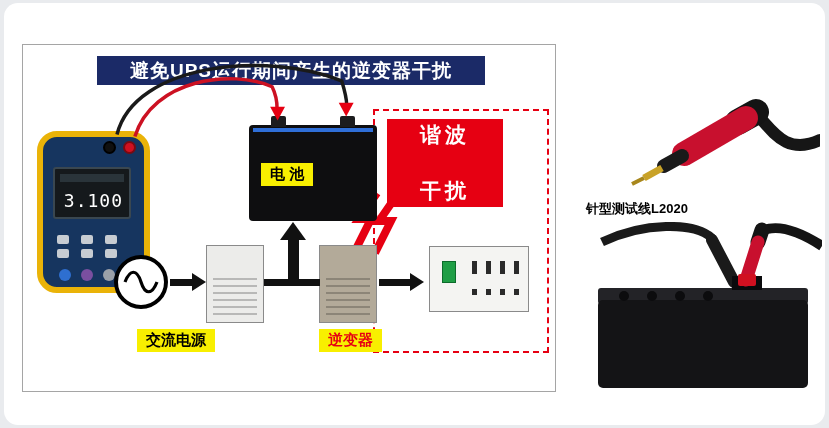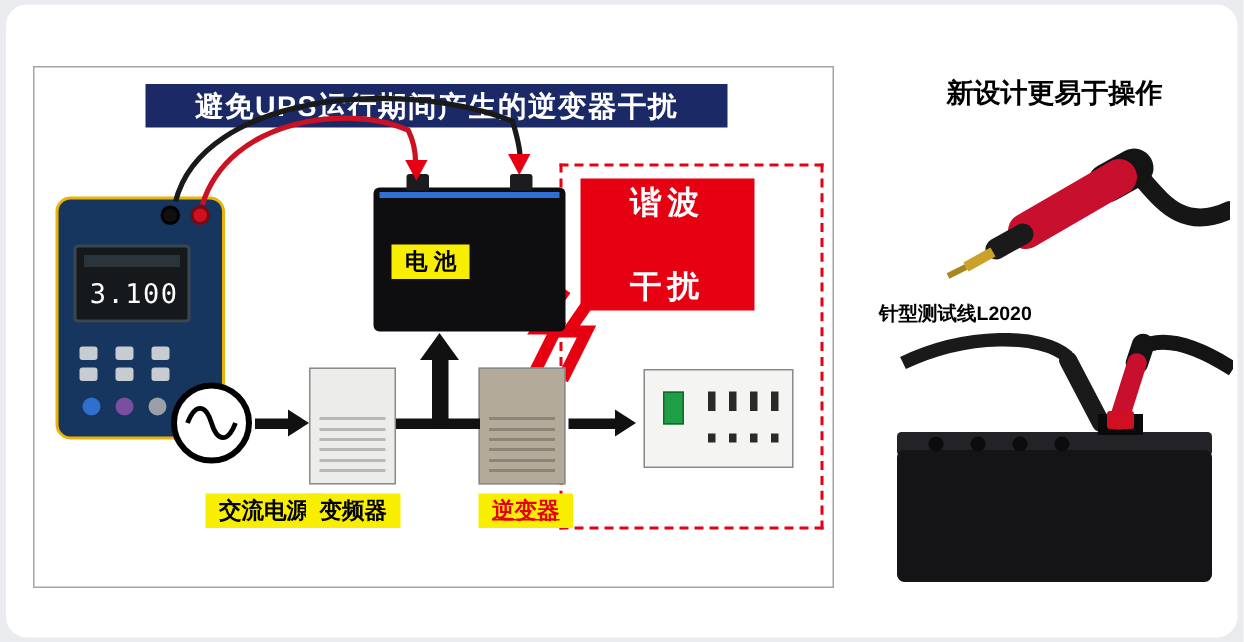--- a/index.html
+++ b/index.html
@@ -13,41 +13,41 @@
             font-size:19px; font-weight:bold; letter-spacing:1px; display:flex; align-items:center; justify-content:center; }
 
   .dashed-zone { position:absolute; left:350px; top:64px; width:176px; height:244px; border:2px dashed #e60012; }
 
   .harmonic { position:absolute; left:364px; top:74px; width:116px; height:88px; background:#e60012; color:#fff;
               font-weight:bold; font-size:21px; letter-spacing:4px; display:flex; flex-direction:column;
               align-items:center; justify-content:center; gap:28px; }
 
   
   .tester { position:absolute; left:14px; top:86px; width:113px; height:162px; background:#16355f;
-            border:2px solid #eab308; border-radius:10px; }
+            border:6px solid #eab308; border-radius:20px; }
   .jack { position:absolute; top:4px; width:13px; height:13px; border-radius:50%; }
   .jack.red { right:8px; background:#d01020; border:2px solid #7a0a12; }
   .jack.blk { right:28px; background:#101010; border:2px solid #000; }
   .screen { position:absolute; left:10px; top:30px; width:78px; height:52px; background:#15191c;
             border:2px solid #3a4750; border-radius:3px; }
   .screen-top { position:absolute; left:5px; top:5px; right:5px; height:8px; background:#2a343a; }
   .screen-val { position:absolute; right:6px; bottom:6px; color:#fff; font-family:"DejaVu Sans Mono",monospace;
                 font-size:18px; letter-spacing:1px; }
   .tbtn { position:absolute; width:12px; height:9px; background:#c7ccd2; border-radius:2px; }
   .tdot { position:absolute; width:12px; height:12px; border-radius:50%; }
 
   
   .battery { position:absolute; left:226px; top:80px; width:128px; height:96px; background:#0e0e10; border-radius:4px; }
   .bat-stripe { position:absolute; left:4px; right:4px; top:3px; height:4px; background:#2f6fd8; }
   .post { position:absolute; top:-9px; width:15px; height:11px; background:#1c1c1e; border-radius:2px 2px 0 0; }
   .post.l { left:22px; } .post.r { right:22px; }
   .tag-yellow { position:absolute; background:#f8ef00; color:#000; font-weight:bold; font-size:15px;
                 padding:2px 9px; white-space:nowrap; }
   .bat-tag { left:12px; top:38px; }
-  .red-text { color:#e60012;text-decoration:underline; }
+  .red-text { color:#e60012; }
 
   
   .ac { position:absolute; left:91px; top:210px; width:54px; height:54px; border:4px solid #000; border-radius:50%; background:#fff; }
 
   
   .eq { position:absolute; top:200px; width:58px; height:78px; border:1px solid #8a8a8a; }
   .eq.converter { left:183px; background:#ececea; }
   .eq.inverter  { left:296px; background:#b3aa99; }
   .vents { position:absolute; left:6px; right:6px; top:32px; bottom:6px;
            background:repeating-linear-gradient(180deg, rgba(0,0,0,0.22) 0 2px, transparent 2px 7px); }
@@ -158,25 +158,23 @@
 
     <div class="shaft" style="left:241px;top:234px;width:56px;height:7px;"></div>
 
     <div class="shaft" style="left:265px;top:194px;width:11px;height:44px;"></div>
     <div class="head-up" style="left:257px;top:177px;"></div>
 
     <div class="shaft" style="left:356px;top:234px;width:33px;height:7px;"></div>
     <div class="head-right" style="left:387px;top:228px;"></div>
 
     <div class="tag-yellow" style="left:70px;top:284px;margin-left:44px;">交流电源</div>
-    <div class="tag-yellow" style="left:181px;top:284px;">变频器</div>
     <div class="tag-yellow red-text" style="left:296px;top:284px;">逆变器</div>
   </div>
 
-  <div class="side-heading">新设计更易于操作</div>
 
   <div class="photo photo1">
     <svg width="234" height="112" viewBox="0 0 234 112">
       <path d="M 234 56 C 204 70, 190 52, 176 36 C 172 32, 168 30, 164 30" fill="none" stroke="#161616" stroke-width="12" stroke-linecap="round"></path>
       <line x1="170" y1="28" x2="152" y2="38" stroke="#141414" stroke-width="26" stroke-linecap="round"></line>
       <line x1="160" y1="34" x2="98" y2="70" stroke="#c8102e" stroke-width="24" stroke-linecap="round"></line>
       <line x1="96" y1="72" x2="78" y2="82" stroke="#1a1a1a" stroke-width="14" stroke-linecap="round"></line>
       <line x1="76" y1="84" x2="58" y2="94" stroke="#c9a227" stroke-width="7"></line>
       <line x1="58" y1="94" x2="46" y2="100" stroke="#a8871c" stroke-width="4"></line>
     </svg>

